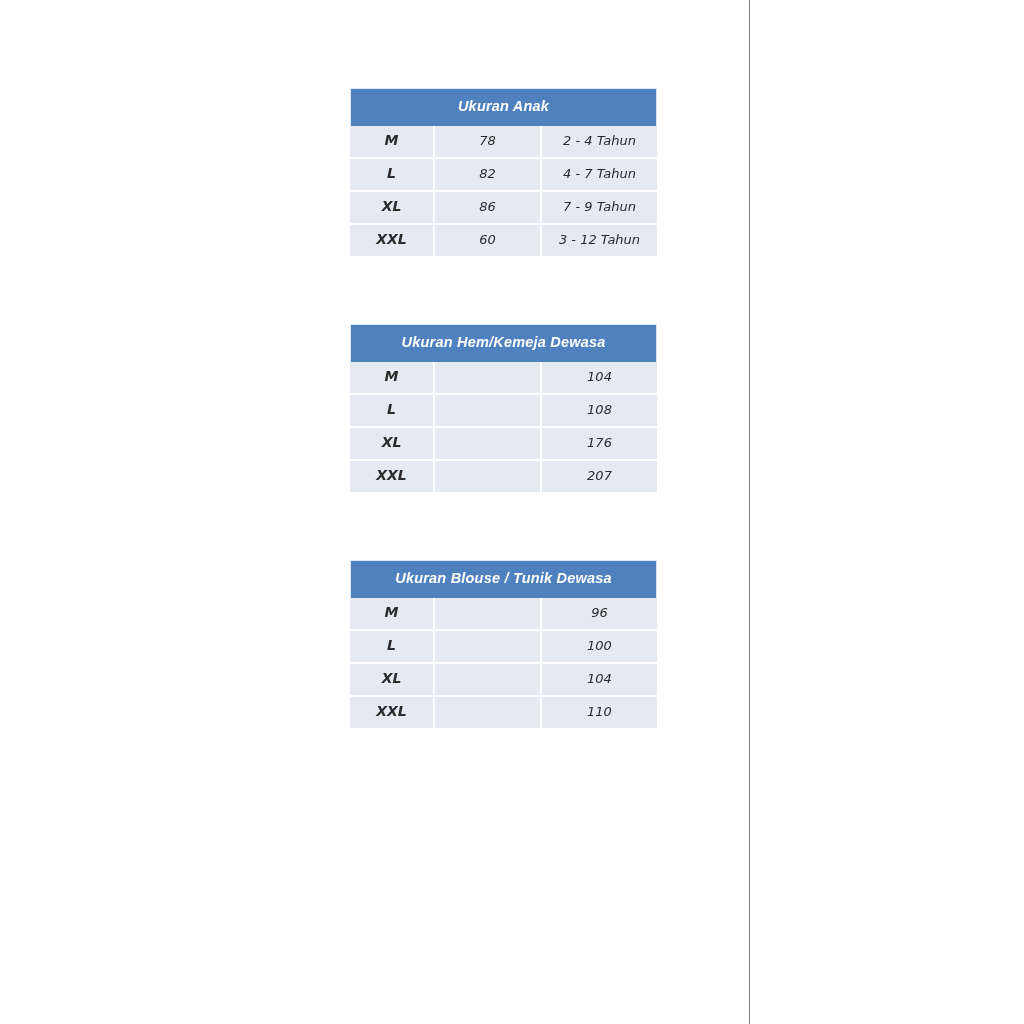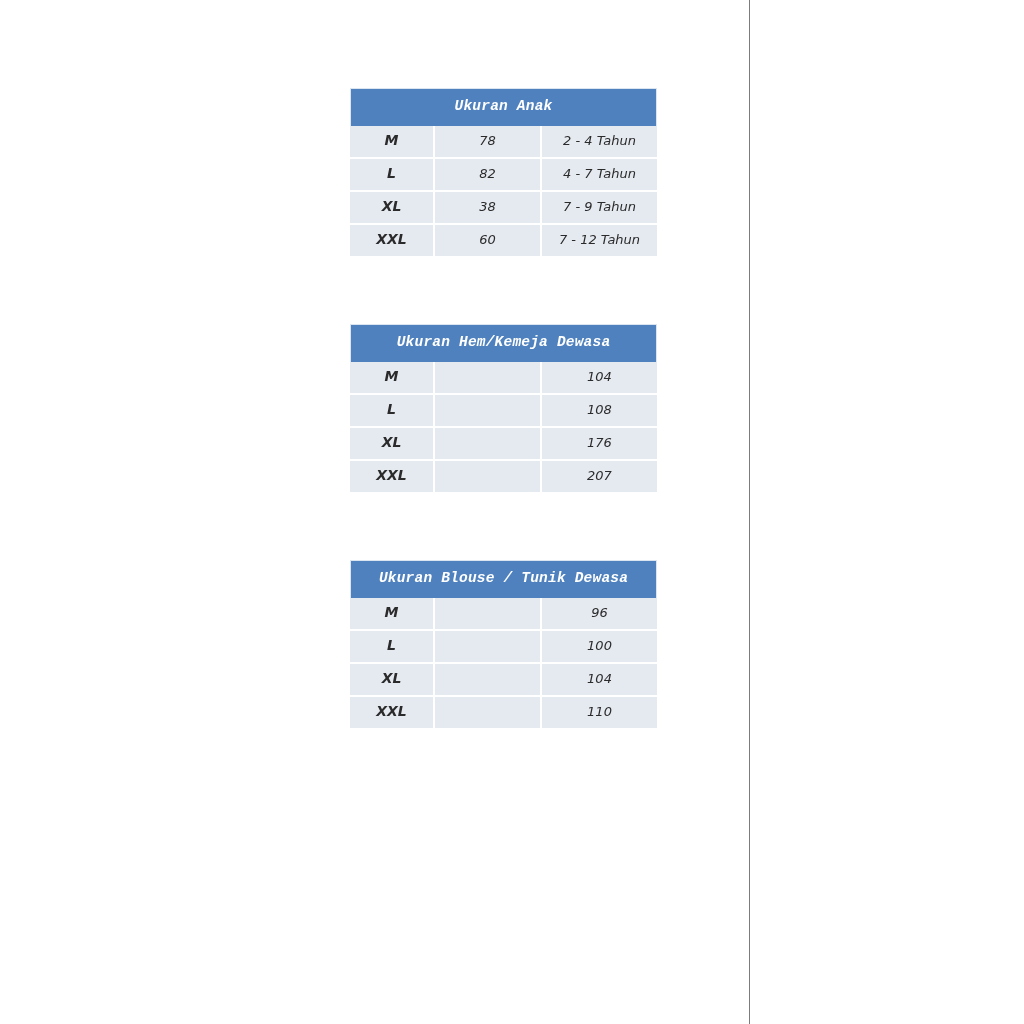--- a/index.html
+++ b/index.html
@@ -49,21 +49,21 @@
     margin: 0 0 0 0;
   }
 
   .tbl-block {
     margin-bottom: 0;
   }
 
   .size-table th.header-cell {
     background: #4e81be;
     color: #ffffff;
-    font-family: Liberation Mono, monospace;
+    font-family: Liberation Sans, sans-serif;
     font-style: italic;
     font-weight: bold;
     font-size: 14.5px;
     letter-spacing: 0.2px;
     text-align: center;
     padding: 8px 4px 9px 4px;
     height: 20px;
     border: 1px solid #dbe5f1;
     border-bottom: none;
     line-height: 1.1;
@@ -144,27 +144,27 @@
             <td>78</td>
             <td class="c-last">2 - 4 Tahun</td>
           </tr>
           <tr>
             <td class="c-size">L</td>
             <td>82</td>
             <td class="c-last">4 - 7 Tahun</td>
           </tr>
           <tr>
             <td class="c-size">XL</td>
-            <td>38</td>
+            <td>86</td>
             <td class="c-last">7 - 9 Tahun</td>
           </tr>
           <tr>
             <td class="c-size">XXL</td>
             <td>60</td>
-            <td class="c-last">7 - 12 Tahun</td>
+            <td class="c-last">3 - 12 Tahun</td>
           </tr>
         </tbody>
       </table>
     </div>
 
     <div class="gap-1 spacer"></div>
 
     <div class="tbl-block">
       <table class="size-table cols-3">
         <colgroup>

